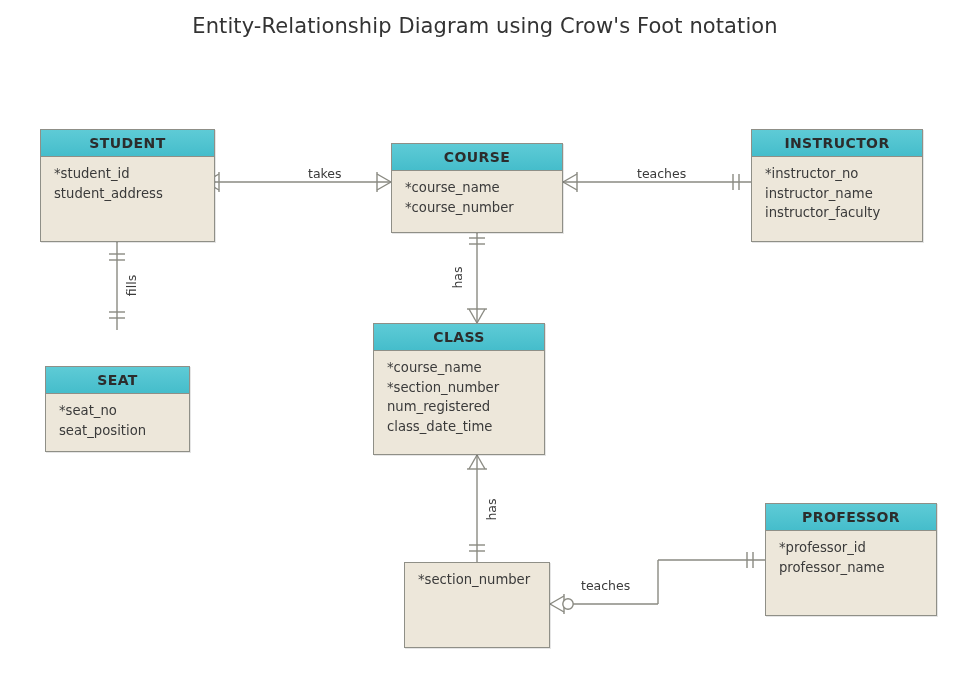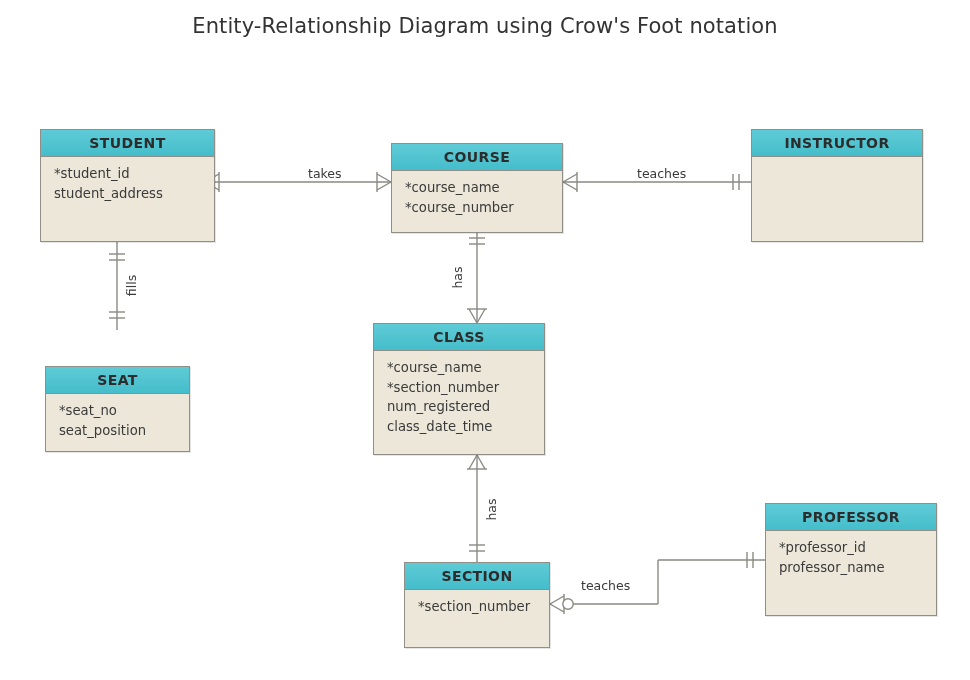--- a/index.html
+++ b/index.html
@@ -214,28 +214,32 @@
     <div class="entity-header">CLASS</div>
     <div class="entity-body">
       <div class="attr">*course_name</div>
       <div class="attr">*section_number</div>
       <div class="attr">num_registered</div>
       <div class="attr">class_date_time</div>
     </div>
   </div>
 
   <div class="entity" style="left:404px; top:562px; width:146px; height:86px;">
-    <div class="entity-header">SECTION</div>
     <div class="entity-body">
       <div class="attr">*section_number</div>
     </div>
   </div>
 
   <div class="entity" style="left:751px; top:129px; width:172px; height:113px;">
     <div class="entity-header">INSTRUCTOR</div>
+    <div class="entity-body">
+      <div class="attr">*instructor_no</div>
+      <div class="attr">instructor_name</div>
+      <div class="attr">instructor_faculty</div>
+    </div>
   </div>
 
   <div class="entity" style="left:765px; top:503px; width:172px; height:113px;">
     <div class="entity-header">PROFESSOR</div>
     <div class="entity-body">
       <div class="attr">*professor_id</div>
       <div class="attr">professor_name</div>
     </div>
   </div>
 

